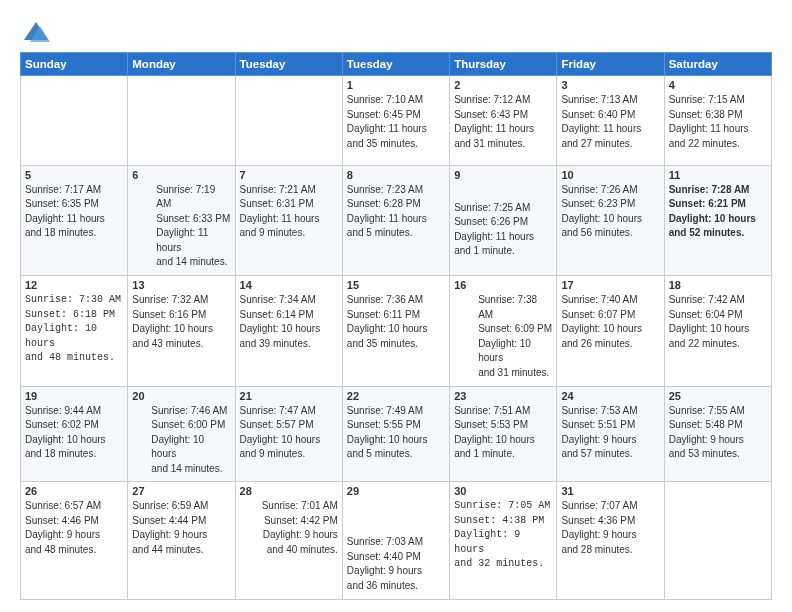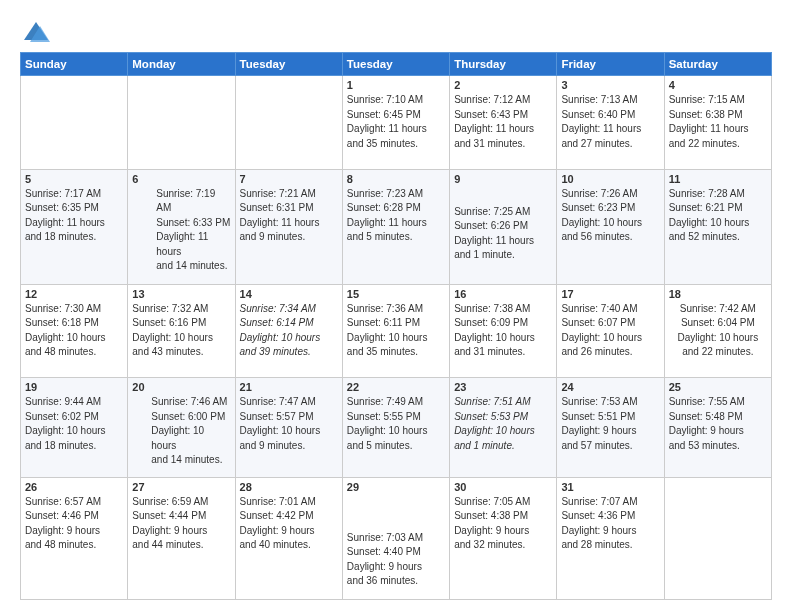--- a/index.html
+++ b/index.html
@@ -200,72 +200,72 @@
           </td>
           <td>
             <div class="day-num">10</div>
             <div class="cell-info" style="white-space: pre-line;">Sunrise: 7:26 AM
 Sunset: 6:23 PM
 Daylight: 10 hours
 and 56 minutes.</div>
           </td>
           <td>
             <div class="day-num">11</div>
-            <div class="cell-info" style="white-space: pre-line;">Sunrise: 7:28 AM
+            <div class="cell-info" style="white-space: pre-line; font-weight: bold;">Sunrise: 7:28 AM
 Sunset: 6:21 PM
 Daylight: 10 hours
 and 52 minutes.</div>
           </td>
         </tr>
         <tr>
           <td>
             <div class="day-num">12</div>
-            <div class="cell-info" style="white-space: pre-line;">Sunrise: 7:30 AM
+            <div class="cell-info" style="white-space: pre-line; font-family: Liberation Mono, monospace;">Sunrise: 7:30 AM
 Sunset: 6:18 PM
 Daylight: 10 hours
 and 48 minutes.</div>
           </td>
           <td>
             <div class="day-num">13</div>
             <div class="cell-info" style="white-space: pre-line;">Sunrise: 7:32 AM
 Sunset: 6:16 PM
 Daylight: 10 hours
 and 43 minutes.</div>
           </td>
           <td>
             <div class="day-num">14</div>
-            <div class="cell-info" style="white-space: pre-line; font-style: italic;">Sunrise: 7:34 AM
+            <div class="cell-info" style="white-space: pre-line;">Sunrise: 7:34 AM
 Sunset: 6:14 PM
 Daylight: 10 hours
 and 39 minutes.</div>
           </td>
           <td>
             <div class="day-num">15</div>
             <div class="cell-info" style="white-space: pre-line;">Sunrise: 7:36 AM
 Sunset: 6:11 PM
 Daylight: 10 hours
 and 35 minutes.</div>
           </td>
           <td>
             <div class="day-num">16</div>
-            <div class="cell-info" style="white-space: pre-line;">Sunrise: 7:38 AM
+            <div class="cell-info" style="white-space: pre-line; margin-left: 24px;">Sunrise: 7:38 AM
 Sunset: 6:09 PM
 Daylight: 10 hours
 and 31 minutes.</div>
           </td>
           <td>
             <div class="day-num">17</div>
             <div class="cell-info" style="white-space: pre-line;">Sunrise: 7:40 AM
 Sunset: 6:07 PM
 Daylight: 10 hours
 and 26 minutes.</div>
           </td>
           <td>
             <div class="day-num">18</div>
-            <div class="cell-info" style="white-space: pre-line; text-align: center;">Sunrise: 7:42 AM
+            <div class="cell-info" style="white-space: pre-line;">Sunrise: 7:42 AM
 Sunset: 6:04 PM
 Daylight: 10 hours
 and 22 minutes.</div>
           </td>
         </tr>
         <tr>
           <td>
             <div class="day-num">19</div>
             <div class="cell-info" style="white-space: pre-line;">Sunrise: 9:44 AM
 Sunset: 6:02 PM
@@ -288,21 +288,21 @@
           </td>
           <td>
             <div class="day-num">22</div>
             <div class="cell-info" style="white-space: pre-line;">Sunrise: 7:49 AM
 Sunset: 5:55 PM
 Daylight: 10 hours
 and 5 minutes.</div>
           </td>
           <td>
             <div class="day-num">23</div>
-            <div class="cell-info" style="white-space: pre-line; font-style: italic;">Sunrise: 7:51 AM
+            <div class="cell-info" style="white-space: pre-line;">Sunrise: 7:51 AM
 Sunset: 5:53 PM
 Daylight: 10 hours
 and 1 minute.</div>
           </td>
           <td>
             <div class="day-num">24</div>
             <div class="cell-info" style="white-space: pre-line;">Sunrise: 7:53 AM
 Sunset: 5:51 PM
 Daylight: 9 hours
 and 57 minutes.</div>
@@ -325,35 +325,35 @@
           </td>
           <td>
             <div class="day-num">27</div>
             <div class="cell-info" style="white-space: pre-line;">Sunrise: 6:59 AM
 Sunset: 4:44 PM
 Daylight: 9 hours
 and 44 minutes.</div>
           </td>
           <td>
             <div class="day-num">28</div>
-            <div class="cell-info" style="white-space: pre-line;">Sunrise: 7:01 AM
+            <div class="cell-info" style="white-space: pre-line; text-align: right;">Sunrise: 7:01 AM
 Sunset: 4:42 PM
 Daylight: 9 hours
 and 40 minutes.</div>
           </td>
           <td>
             <div class="day-num">29</div>
             <div class="cell-info" style="white-space: pre-line; margin-top: 38px;">Sunrise: 7:03 AM
 Sunset: 4:40 PM
 Daylight: 9 hours
 and 36 minutes.</div>
           </td>
           <td>
             <div class="day-num">30</div>
-            <div class="cell-info" style="white-space: pre-line;">Sunrise: 7:05 AM
+            <div class="cell-info" style="white-space: pre-line; font-family: Liberation Mono, monospace;">Sunrise: 7:05 AM
 Sunset: 4:38 PM
 Daylight: 9 hours
 and 32 minutes.</div>
           </td>
           <td>
             <div class="day-num">31</div>
             <div class="cell-info" style="white-space: pre-line;">Sunrise: 7:07 AM
 Sunset: 4:36 PM
 Daylight: 9 hours
 and 28 minutes.</div>

